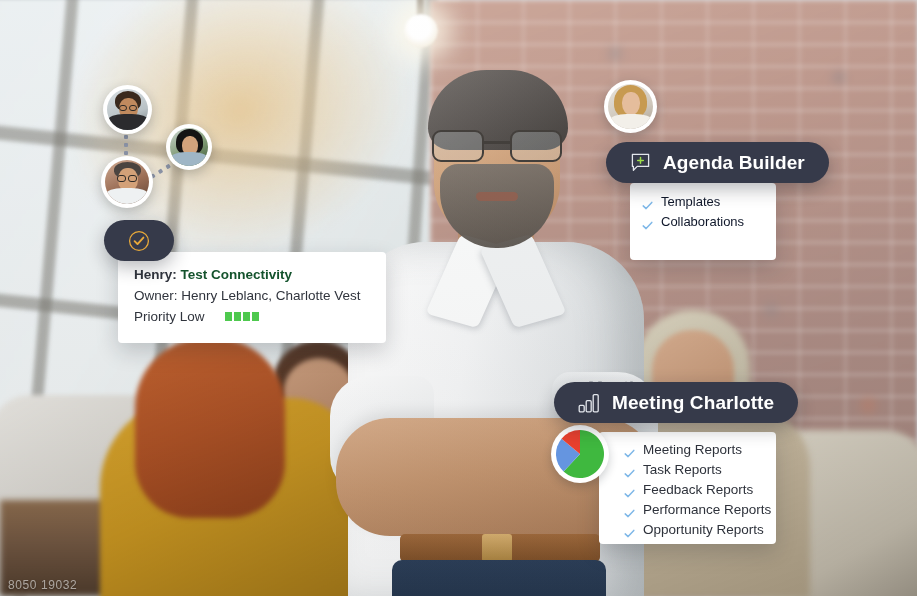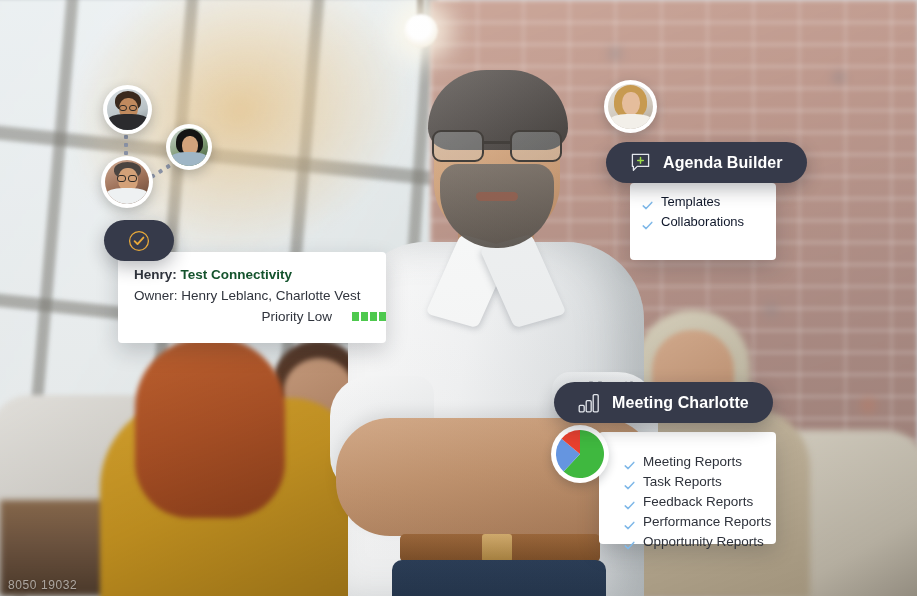--- a/index.html
+++ b/index.html
@@ -244,21 +244,21 @@
     position:absolute;
     display:flex; align-items:center; gap:12px;
     background:#363a4a;
     border-radius:26px;
     padding:0 24px;
     height:40px;
     box-shadow:0 6px 18px rgba(20,24,34,.30);
     z-index:30;
   }
   .pill .pill-label{
-    color:#ffffff; font-size:16px; font-weight:bold; letter-spacing:.1px;
+    color:#ffffff; font-size:19px; font-weight:bold; letter-spacing:.1px;
     white-space:nowrap;
   }
   .card{
     position:absolute;
     background:#ffffff;
     border-radius:4px;
     box-shadow:0 8px 22px rgba(25,30,40,.20);
     z-index:20;
   }
 
@@ -266,38 +266,38 @@
   #pill-assign{ left:104px; top:220px; height:41px; }
   #card-assign{
     left:118px; top:252px; width:268px; height:91px;
     padding:12px 0 0 16px;
   }
   #card-assign .line{
     font-size:13.5px; color:#30343d; line-height:21px; white-space:nowrap;
   }
   #card-assign .task-label{ font-weight:bold; }
   #card-assign .task-value{ color:#14532d; font-weight:bold; }
-  .prio-wrap{ display:flex; align-items:center; gap:20px;justify-content:flex-end; }
+  .prio-wrap{ display:flex; align-items:center; gap:20px; }
   .prio-bars{ display:flex; gap:2px; }
   .prio-bars i{ display:block; width:7px; height:9px; background:#4ec94e; }
 
   
   #pill-agenda{ left:606px; top:142px; height:41px; }
   #card-agenda{
     left:630px; top:183px; width:146px; height:77px;
     padding:9px 0 0 12px;
   }
 
   
   #pill-analytics{ left:554px; top:382px; height:41px; }
   #card-analytics{
     left:599px; top:432px; width:177px; height:112px;
     padding:8px 0 0 0;
   }
-  #card-analytics .list{ padding-left:25px;margin-top:12px; }
+  #card-analytics .list{ padding-left:25px; }
 
   .checklist{ list-style:none; }
   .checklist li{
     display:flex; align-items:center; gap:8px;
     font-size:13.5px; color:#2e323b; line-height:20px; white-space:nowrap;
   }
   #card-agenda .checklist li{ font-size:13px; font-weight:normal; color:#0f172a; line-height:20px;}
   .chk{ flex:0 0 auto; width:11px; height:11px; }
 
   

